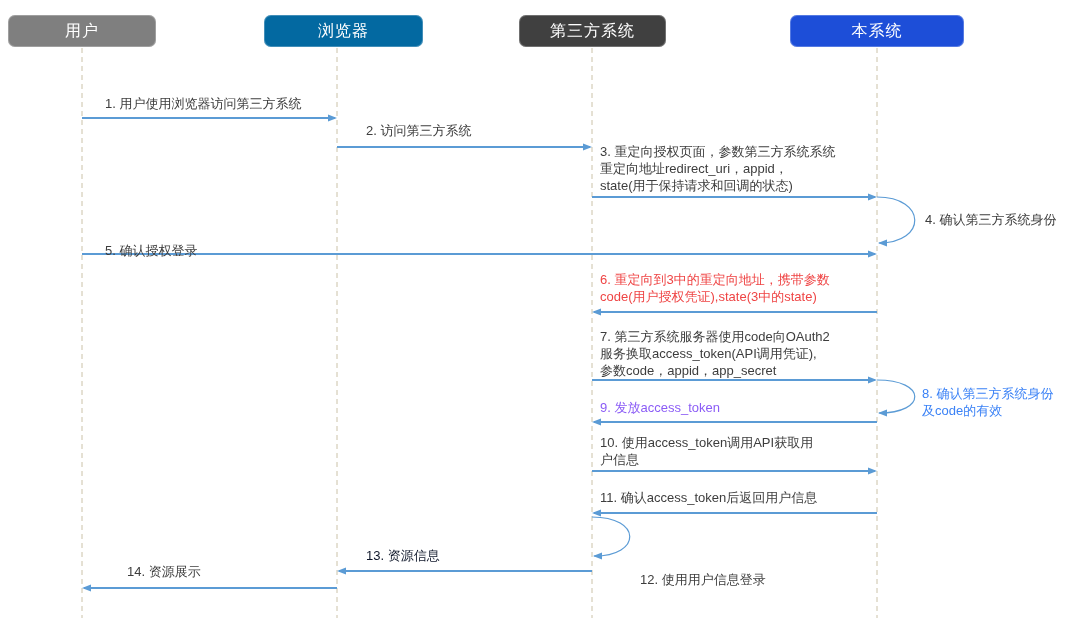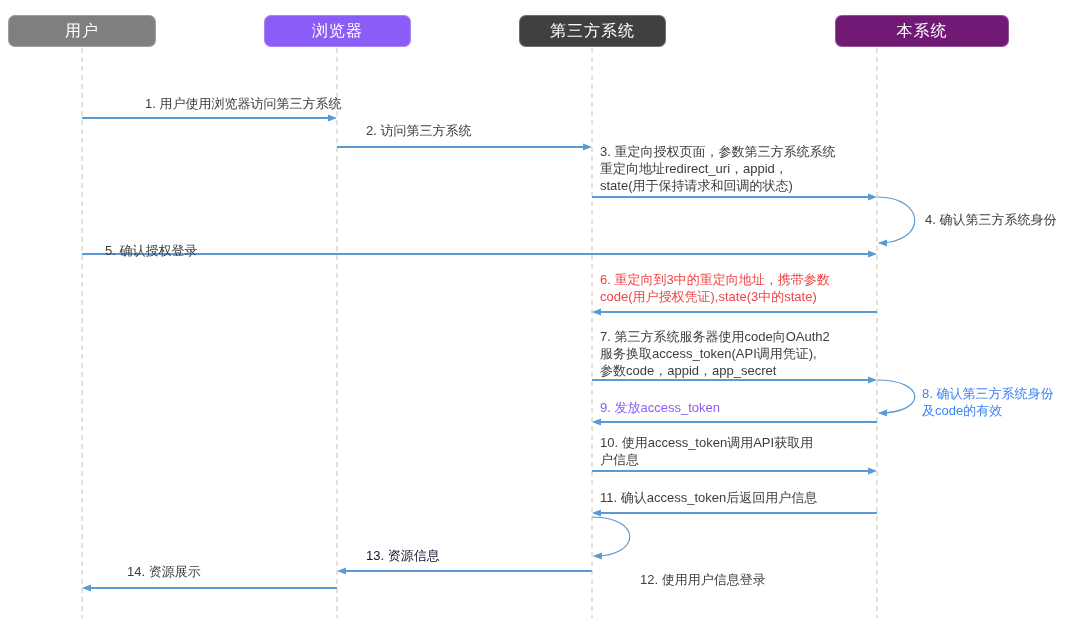--- a/index.html
+++ b/index.html
@@ -77,30 +77,30 @@
       <path d="M 592 517 C 642 517, 642 556, 594 556" fill="none" stroke="#5b9bd5" stroke-width="1.2"></path>
       <polygon points="593,556 602,552.5 602,559.5" fill="#5b9bd5"></polygon>
       <line x1="592" y1="571" x2="339" y2="571" stroke="#5b9bd5" stroke-width="1.2" shape-rendering="crispEdges"></line>
       <polygon points="337,571 346,567.5 346,574.5" fill="#5b9bd5"></polygon>
       <line x1="337" y1="588" x2="84" y2="588" stroke="#5b9bd5" stroke-width="1.2" shape-rendering="crispEdges"></line>
       <polygon points="82,588 91,584.5 91,591.5" fill="#5b9bd5"></polygon>
     </svg>
     <div class="actor-box" style="left: 8px; width: 148px; background: rgb(127, 127, 127);">
       <span>用户</span>
     </div>
-    <div class="actor-box" style="left: 264px; width: 147px; background: #8b5cf6;">
+    <div class="actor-box" style="left: 264px; width: 159px; background: #0369a1;">
       <span>浏览器</span>
     </div>
     <div class="actor-box" style="left: 519px; width: 147px; background: #404040;">
       <span>第三方系统</span>
     </div>
-    <div class="actor-box" style="left: 790px; width: 174px; background: #701a75; margin-left: 45px;">
+    <div class="actor-box" style="left: 790px; width: 174px; background: #1d4ed8;">
       <span>本系统</span>
     </div>
-    <div class="msg-label" style="left: 105px; top: 95px; color: rgb(61, 61, 61); margin-left: 40px;">1. 用户使用浏览器访问第三方系统</div>
+    <div class="msg-label" style="left: 105px; top: 95px; color: rgb(61, 61, 61);">1. 用户使用浏览器访问第三方系统</div>
     <div class="msg-label" style="left: 366px; top: 122px; color: rgb(61, 61, 61);">2. 访问第三方系统</div>
     <div class="msg-label" style="left: 600px; top: 143px; color: rgb(61, 61, 61);">3. 重定向授权页面，参数第三方系统系统
 重定向地址redirect_uri，appid，
 state(用于保持请求和回调的状态)</div>
     <div class="msg-label" style="left: 925px; top: 211px; color: rgb(61, 61, 61);">4. 确认第三方系统身份</div>
     <div class="msg-label" style="left: 105px; top: 242px; color: rgb(61, 61, 61);">5. 确认授权登录</div>
     <div class="msg-label" style="left: 600px; top: 271px; color: #ef4444;">6. 重定向到3中的重定向地址，携带参数
 code(用户授权凭证),state(3中的state)</div>
     <div class="msg-label" style="left: 600px; top: 328px; color: rgb(61, 61, 61);">7. 第三方系统服务器使用code向OAuth2
 服务换取access_token(API调用凭证),

